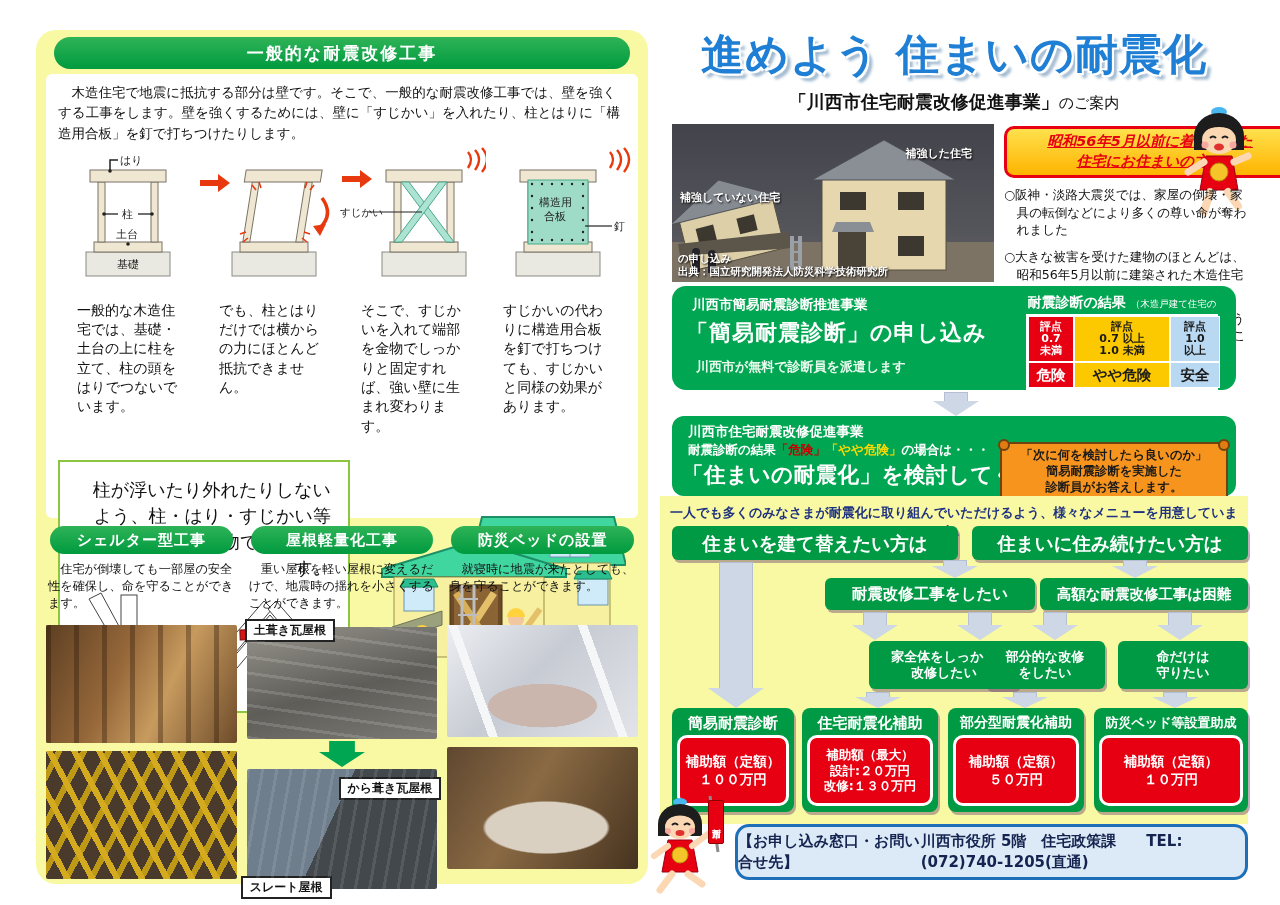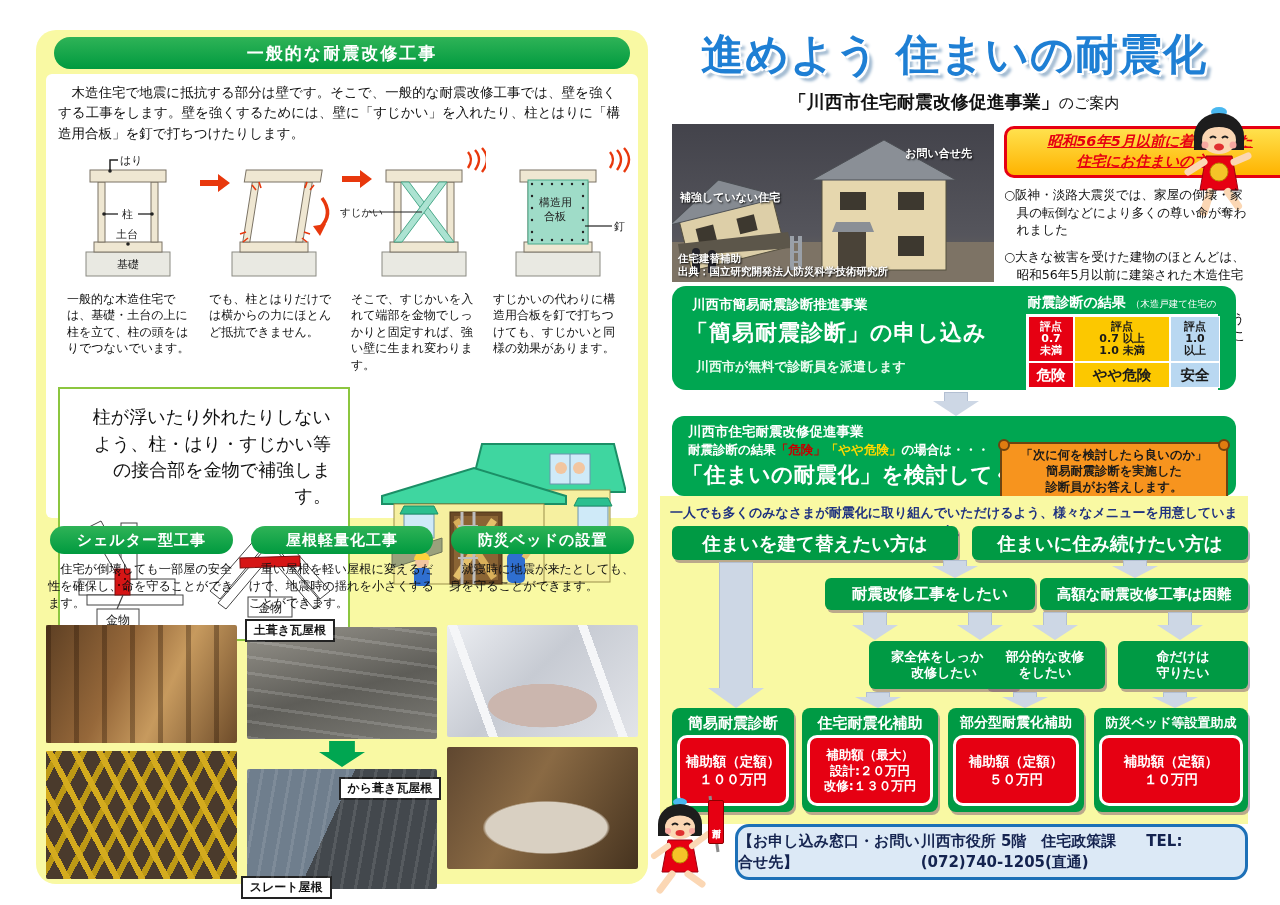--- a/index.html
+++ b/index.html
@@ -11,21 +11,21 @@
   
   .page-left{position:absolute;left:36px;top:30px;width:612px;height:854px;background:#f9f9a3;border-radius:20px;}
   .lp-header{position:absolute;left:18px;top:7px;right:18px;height:32px;border-radius:16px;
     background:linear-gradient(180deg,#2fb357,#009a3f);display:flex;align-items:center;justify-content:center;
     color:#fff;font-weight:bold;font-size:17px;letter-spacing:2px;}
   .lp-white{position:absolute;left:10px;top:44px;width:592px;height:444px;background:#fff;border-radius:6px;padding:8px 12px 6px;}
   .lp-intro{margin:0;font-size:13.5px;line-height:1.5;color:#111;}
   .diagrams{display:flex;height:140px;margin-top:2px;}
   .diag{flex:1;display:flex;align-items:center;justify-content:center;}
   .captions{display:flex;margin-top:2px;}
-  .captions p{flex:1;margin:4px;padding:0 5px;font-size:12px;line-height:1.38;color:#111;}
+  .captions p{flex:1;margin:14px;padding:0 5px;font-size:14px;line-height:1.38;color:#111;}
   .lp-bottom{display:flex;margin-top:10px;gap:14px;}
   .hardware-box{width:296px;border:2px solid #8cc63f;background:#fff;padding:7px 9px 4px;}
   .hardware-box p{margin:8px;font-size:18px;line-height:1.45;color:#111;text-align:right;}
   .hw-diagrams{display:flex;justify-content:space-around;margin-top:2px;}
   .house-wrap{flex:1;display:flex;align-items:center;justify-content:center;}
 
   svg text{font-family:"DejaVu Sans","Liberation Sans",sans-serif;}
 
   
   .three-cols{position:absolute;left:10px;top:496px;width:592px;display:flex;gap:10px;}
@@ -398,23 +398,23 @@
           <circle cx="40" cy="130" r="4"></circle>
             <rect x="36" y="134" width="8" height="15"></rect>
           <rect x="118" y="112" width="4" height="34" fill="#9aa0a8"></rect>
           <rect x="126" y="112" width="4" height="34" fill="#9aa0a8"></rect>
           <line x1="118" y1="118" x2="130" y2="118" stroke="#9aa0a8" stroke-width="2"></line>
           <line x1="118" y1="128" x2="130" y2="128" stroke="#9aa0a8" stroke-width="2"></line>
           <line x1="118" y1="138" x2="130" y2="138" stroke="#9aa0a8" stroke-width="2"></line>
         </g>
       </svg>
       <span class="ph-label" style="left:8px;top:66px;">補強していない住宅</span>
-      <span class="ph-label" style="right:22px;top:22px;">お問い合せ先</span>
+      <span class="ph-label" style="right:22px;top:22px;">補強した住宅</span>
       <div class="ph-cap">
-        <div>住宅建替補助</div>
+        <div>の申し込み</div>
         <div>出典：国立研究開発法人防災科学技術研究所</div>
       </div>
     </div>
 
     <div class="notice">
       <div>昭和56年5月以前に着工された</div>
       <div>住宅にお住まいの方へ</div>
     </div>
 
     <div class="mascot1">

